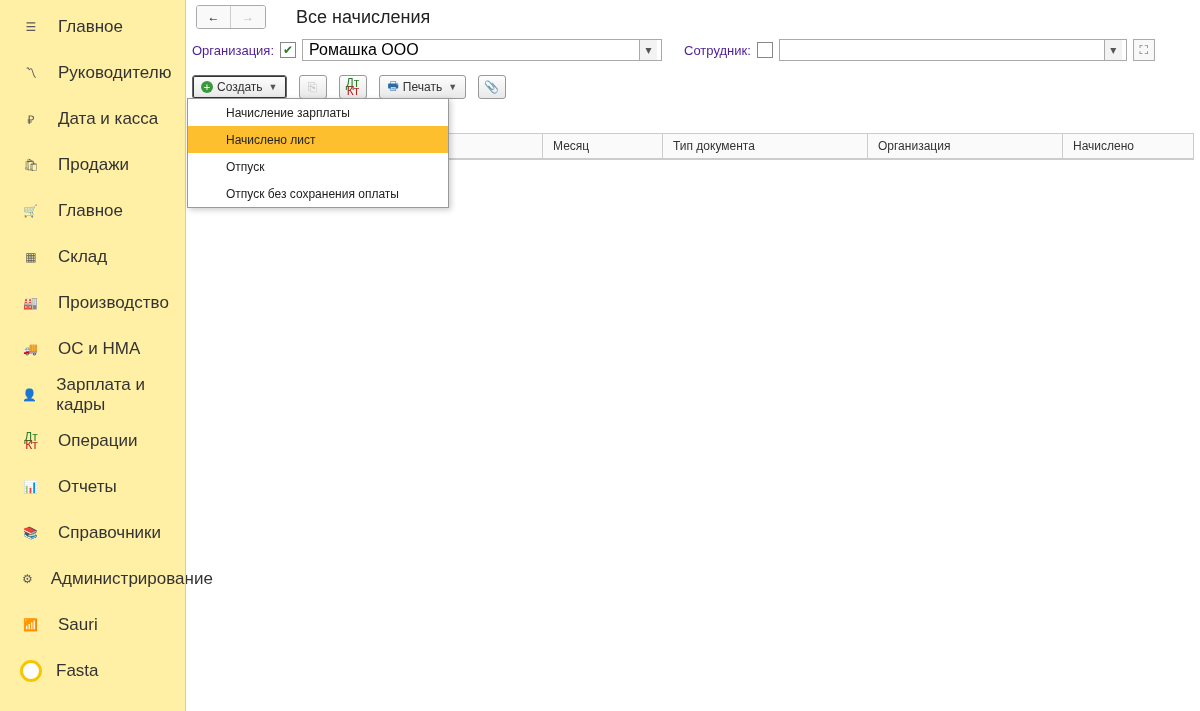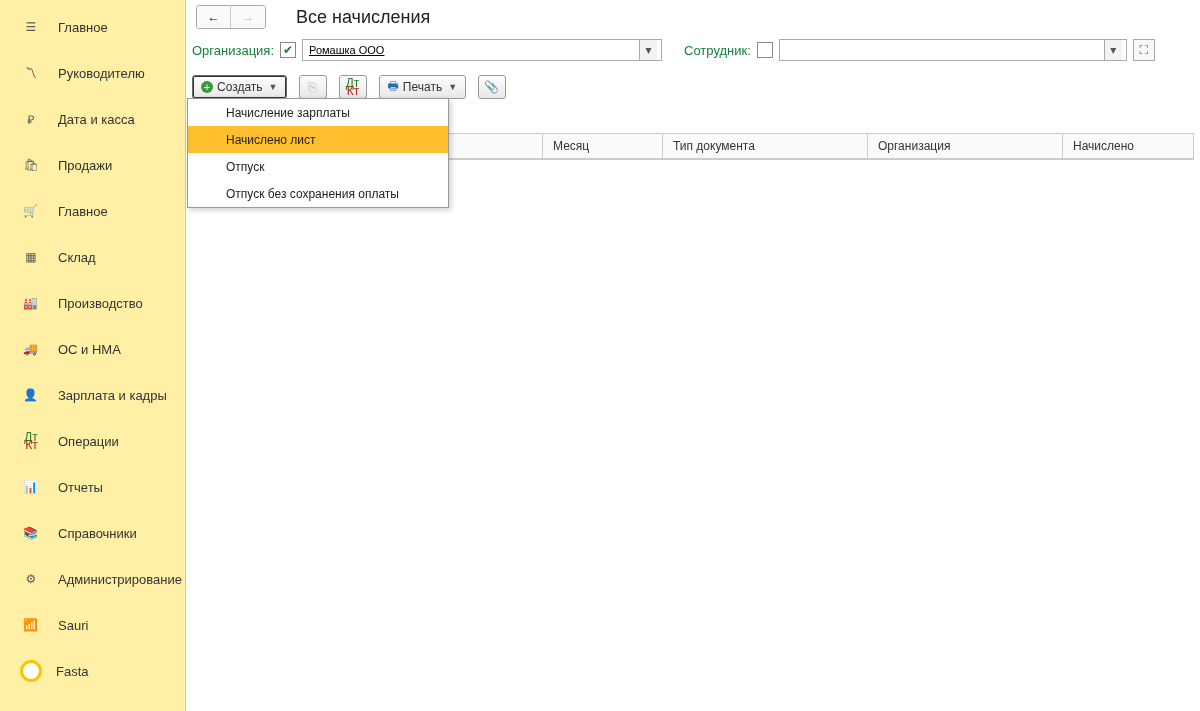--- a/index.html
+++ b/index.html
@@ -8,44 +8,44 @@
 .sidebar {
   position: absolute; left: 0; top: 0; width: 185px; height: 711px;
   background: #fff0a5;
   padding-top: 4px;
 }
 .sidebar-item {
   display: flex; align-items: center; height: 46px; padding-left: 22px;
   cursor: pointer; color: #333;
 }
 .sidebar-item .icon { width: 18px; display: flex; align-items: center; justify-content: center; margin-right: 18px; color: #5a5a5a; }
-.sidebar-item .label { font-size: 13px; }
+.sidebar-item .label { font-size: 17px; }
 .sidebar-item.special .icon { color: #2a8ad6; }
 .fasta-icon { width: 22px; height: 22px; border-radius: 50%; border: 3px solid #f7c600; background: #fff; margin-left:-2px; margin-right:14px; }
 
 .main {
   position: absolute; left: 185px; top: 0; right: 0; bottom: 0;
   border-left: 1px solid #ccc;
 }
 .topbar {
   height: 34px; display: flex; align-items: center; padding-left: 10px; border-bottom: 0;
 }
 .navbtns { display: inline-flex; border: 1px solid #aaa; border-radius: 3px; overflow: hidden; }
 .navbtn { width: 34px; height: 22px; display: flex; align-items: center; justify-content: center; background: #f9f9f9; border-right: 1px solid #ccc; }
 .navbtn:last-child { border-right: none; color: #bbb; }
 .page-title { margin-left: 30px; font-size: 18px; color: #222; }
 
 .filterbar {
   height: 28px; display: flex; align-items: center; padding-left: 6px; gap: 6px; margin-top: 2px;
 }
-.lbl { color: #15803d; font-size: 13px; }
+.lbl { color: #4c1d95; font-size: 13px; }
 .chk { width: 16px; height: 16px; border: 1px solid #888; display: inline-flex; align-items: center; justify-content: center; }
 .chk.checked::after { content: "✔"; color: #2a7a2a; font-size: 12px; line-height: 1; }
 .combo { display: inline-flex; border: 1px solid #aaa; height: 22px; background: #fff; }
-.combo input { border: none; padding: 0 6px; height: 20px; outline: none; font-size: 11px; text-decoration: underline; }
+.combo input { border: none; padding: 0 6px; height: 20px; outline: none; font-size: 16px; }
 .combo .drop { width: 18px; border-left: 1px solid #aaa; display:flex; align-items:center; justify-content:center; color:#555; background:#f3f3f3; }
 .squarebtn { width: 22px; height: 22px; border: 1px solid #aaa; display:flex; align-items:center; justify-content:center; background:#f8f8f8; color:#555; }
 
 .toolbar {
   height: 34px; display: flex; align-items: center; padding-left: 6px; gap: 12px; margin-top: 6px;
 }
 .btn { height: 24px; border: 1px solid #999; border-radius: 3px; background: linear-gradient(#fdfdfd,#e8e8e8); display:inline-flex; align-items:center; padding: 0 8px; gap: 4px; color:#333; }
 .btn.iconbtn { padding: 0; width: 28px; justify-content:center; }
 .btn.active { border-color: #666; box-shadow: 0 0 0 1px #333 inset; }
 .plus-circle { width:12px; height:12px; border-radius:50%; background:#3a9a3a; color:#fff; display:inline-flex; align-items:center; justify-content:center; font-size:11px; line-height:1; }

